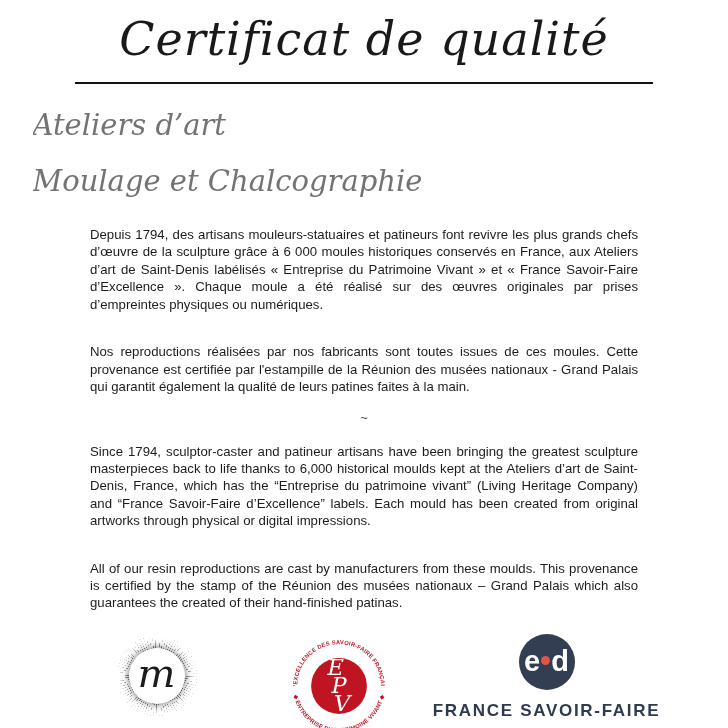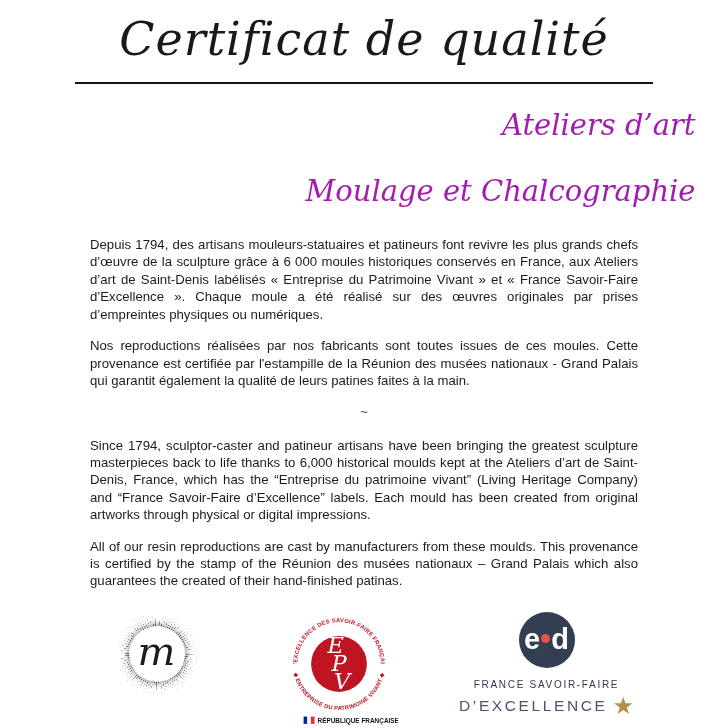--- a/index.html
+++ b/index.html
@@ -22,38 +22,38 @@
     letter-spacing:1px;
     color:#191919;
   }
   .title-rule {
     width:578px;
     margin:16px auto 0 auto;
     border-top:2px solid #131313;
     height:0;
   }
   .subtitle {
-    text-align:right;
+    text-align:left;
     font-family:"DejaVu Serif", serif;
     font-style:italic;
     font-weight:400;
     font-size:29px;
-    color:#a21caf;
+    color:#737373;
   }
   .subtitle-1 { margin-top:24px; }
-  .subtitle-2 { margin-top:32px; }
+  .subtitle-2 { margin-top:22px; }
   .content {
     width:548px;
     margin:28px auto 0 auto;
     font-size:13.2px;
     line-height:1.32;
     text-align:justify;
   }
   .content p { margin:0; }
-  .content p + p { margin-top:14px; }
+  .content p + p { margin-top:30px; }
   .tilde-sep {
     text-align:center;
     font-size:13px;
     color:#444;
     margin:14px 0 16px 0;
   }
   .en p { }
   
   .logos {
     display:flex;
@@ -112,22 +112,22 @@
   }
   .ed-dot {
     width:9px; height:9px;
     border-radius:50%;
     background:#df5547;
     margin:0 1px;
     transform:translateY(-1px);
   }
   .ed-line1 {
     margin-top:11px;
-    font-size:10px;
-    font-weight:normal;
+    font-size:17px;
+    font-weight:bold;
     letter-spacing:1.7px;
     color:#2e3a4e;
     white-space:nowrap;
   }
   .ed-line2 {
     margin-top:4px;
     display:flex; align-items:center; gap:5px;
     font-size:15.5px;
     font-weight:400;
     letter-spacing:2.6px;

